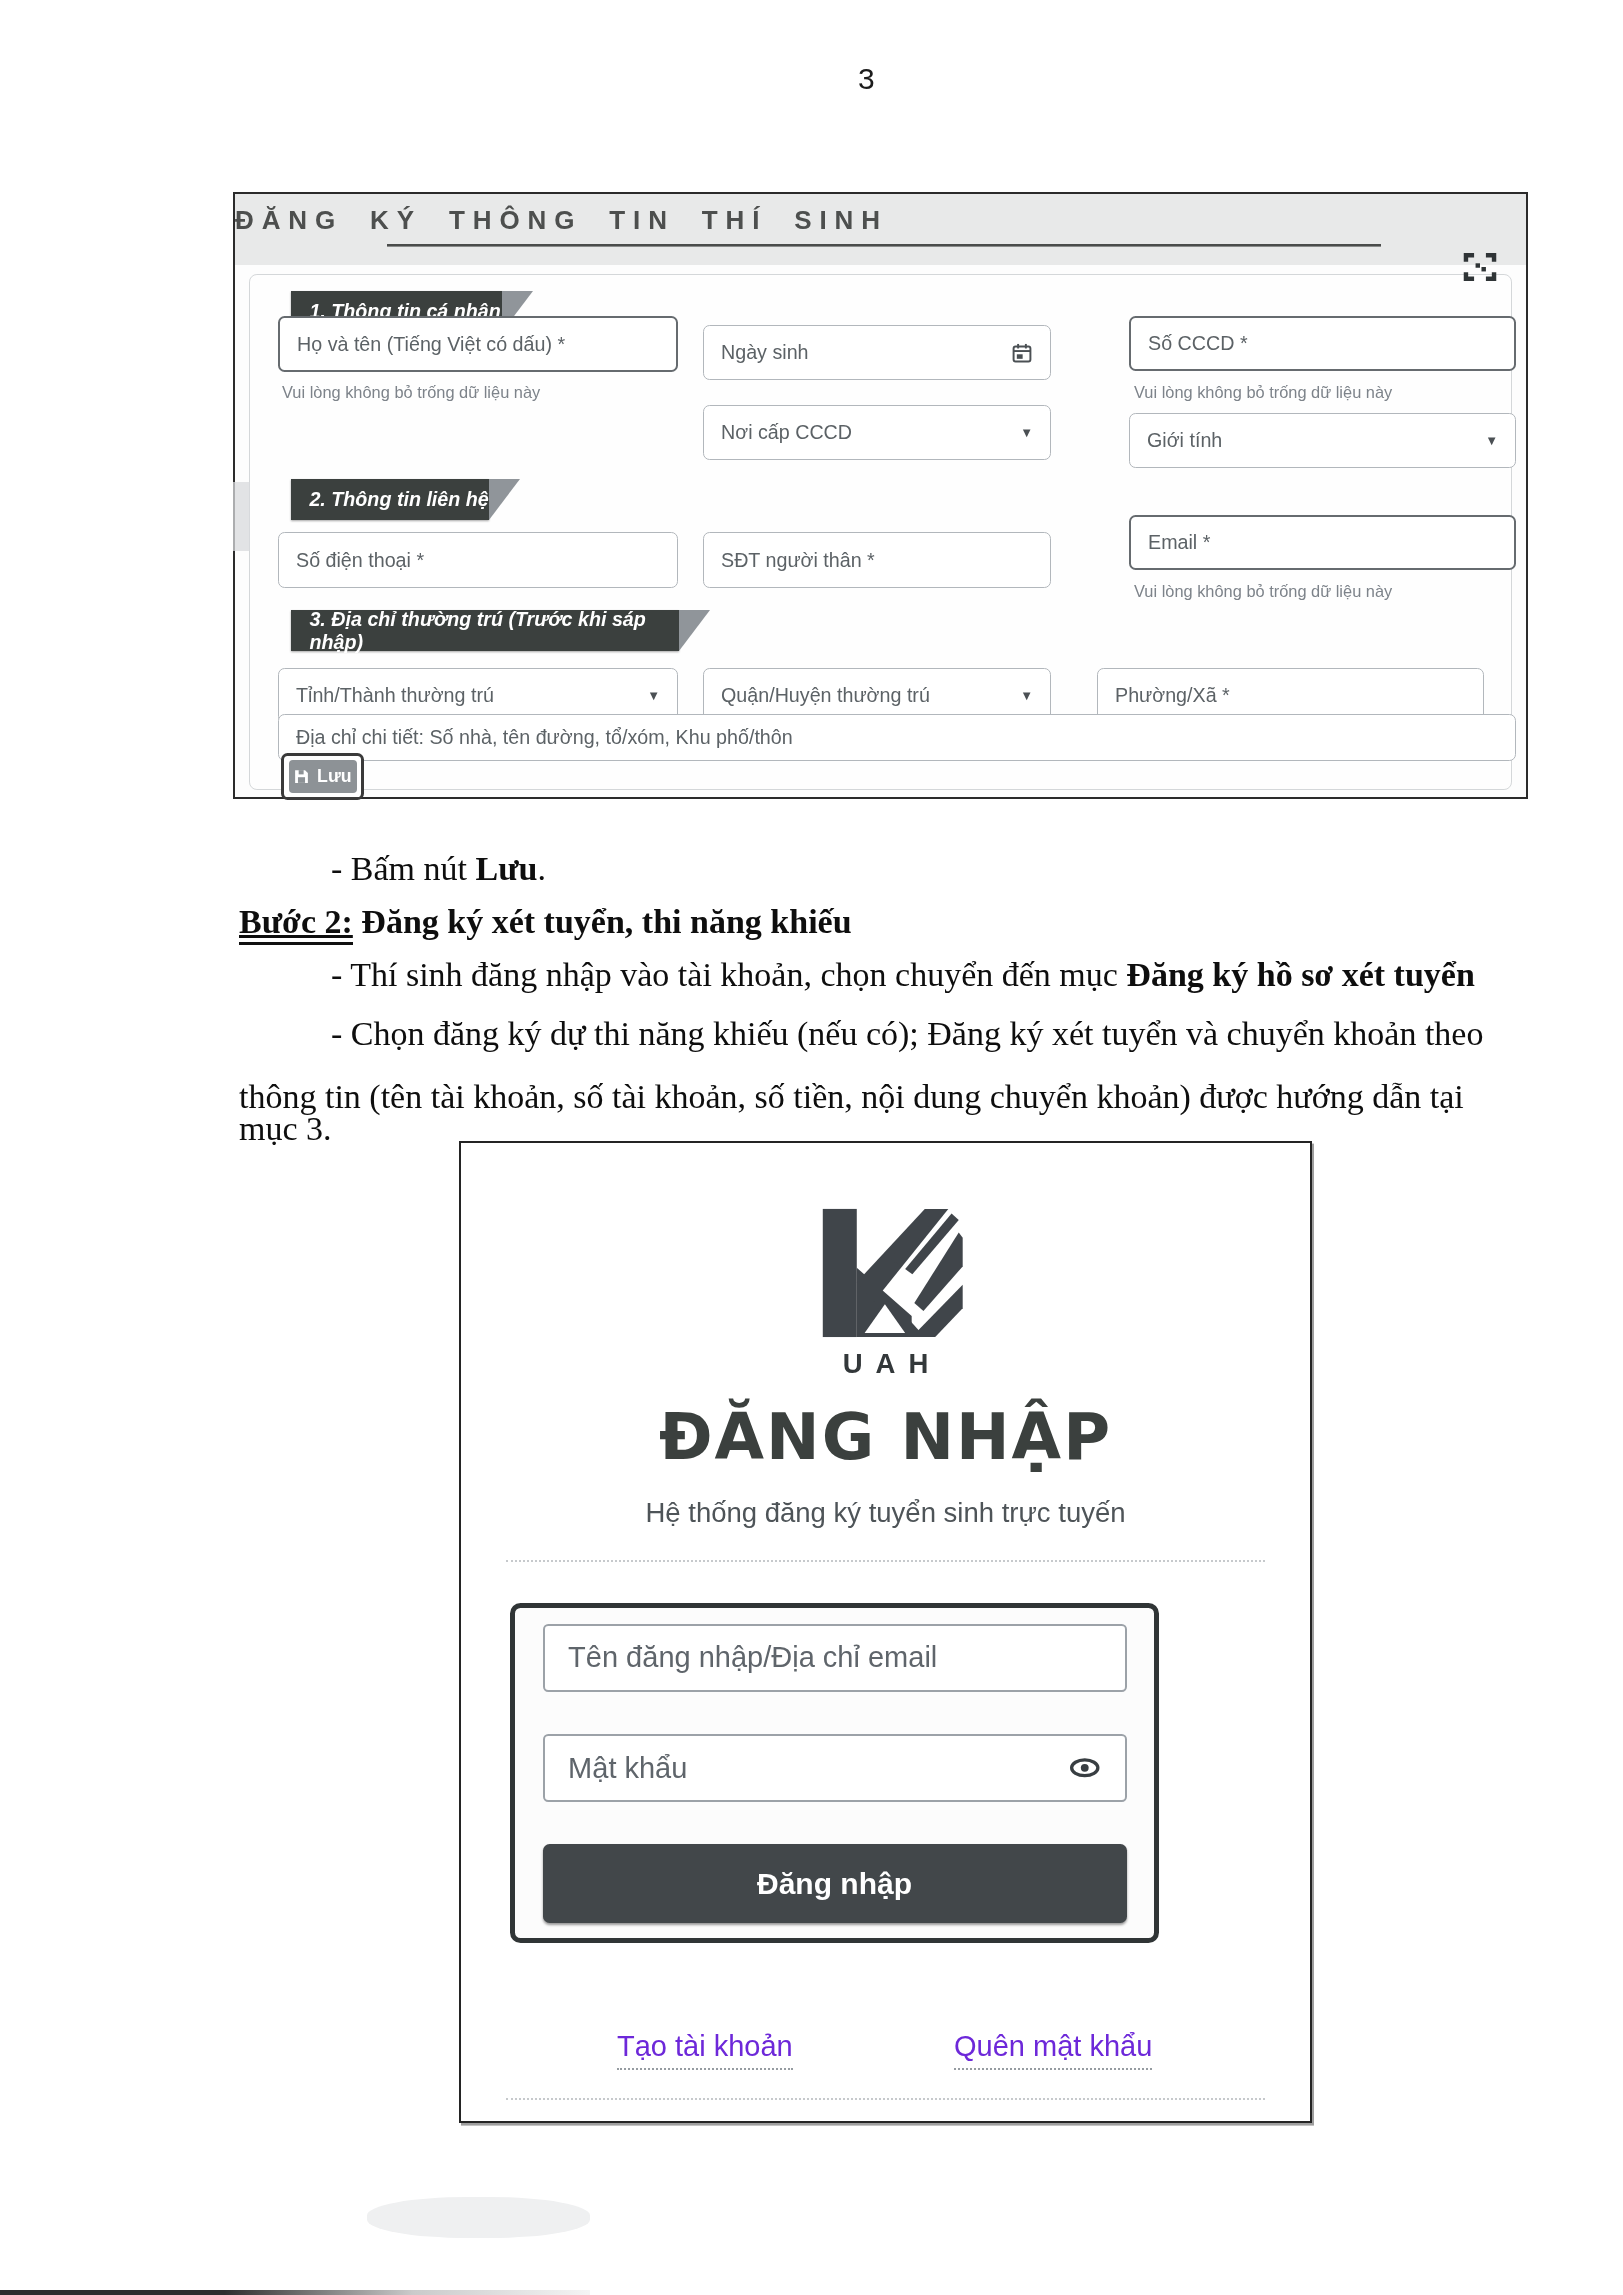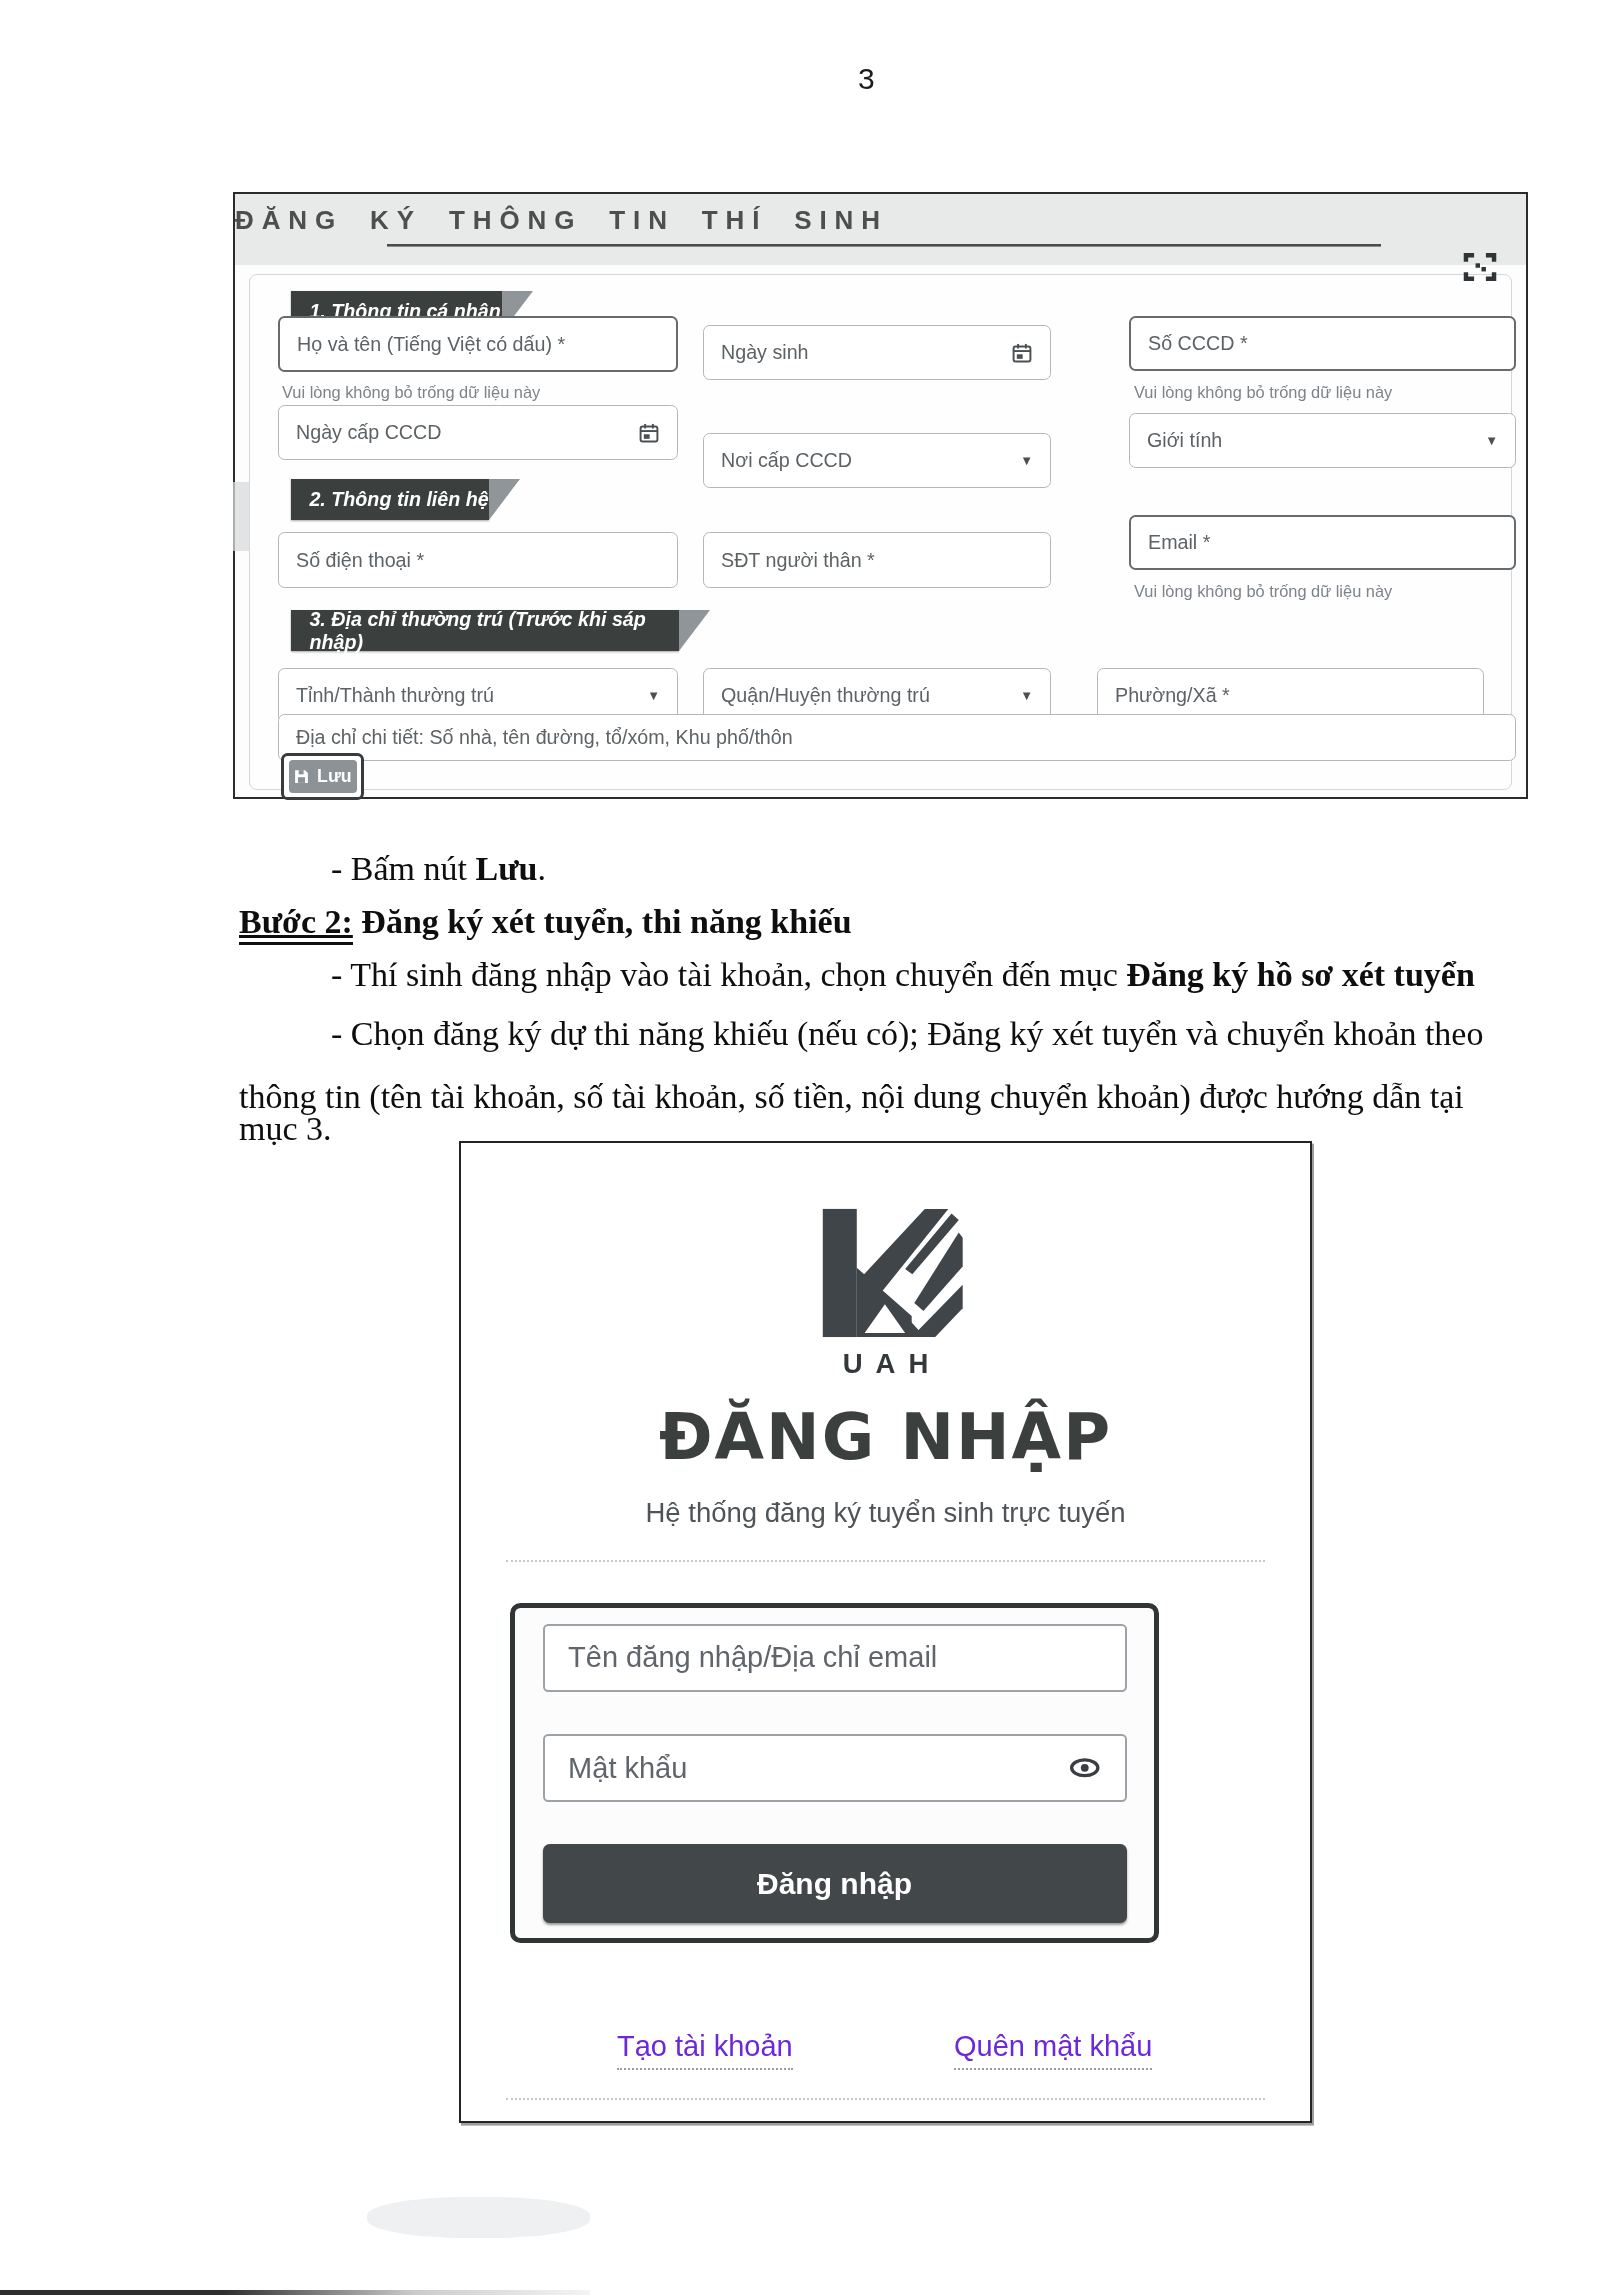--- a/index.html
+++ b/index.html
@@ -111,34 +111,22 @@
             <rect x="9" y="19" width="9" height="7" fill="#4b5054"></rect>
           </svg>
       </span>
     </div>
 
     <div class="field req" style="left:894px; top:122px; width:387px; height:55px;">
       <input placeholder="Số CCCD *" style="">
     </div>
     <div class="helper" style="left:899px; top:189px;">Vui lòng không bỏ trống dữ liệu này</div>
 
-    <div class="field" style="left:43px; top:211px; width:400px; height:55px;">
-      <input placeholder="Ngày cấp CCCD" style="">
-      <span class="cal-icon">
-        <svg viewBox="0 0 34 34" width="22" height="22">
-            <rect x="4" y="7" width="26" height="23" rx="3" fill="none" stroke="#4b5054" stroke-width="3"></rect>
-            <line x1="11" y1="3" x2="11" y2="10" stroke="#4b5054" stroke-width="3"></line>
-            <line x1="23" y1="3" x2="23" y2="10" stroke="#4b5054" stroke-width="3"></line>
-            <line x1="4" y1="14" x2="30" y2="14" stroke="#4b5054" stroke-width="3"></line>
-            <rect x="9" y="19" width="9" height="7" fill="#4b5054"></rect>
-          </svg>
-      </span>
-    </div>
-
-    <div class="field" style="left:468px; top:211px; width:348px; height:55px;margin-top:28px;">
+
+    <div class="field" style="left:468px; top:211px; width:348px; height:55px;">
       <input placeholder="Nơi cấp CCCD" style="">
       <span class="caret-icon">▼</span>
     </div>
 
     <div class="field" style="left:894px; top:219px; width:387px; height:55px;">
       <input placeholder="Giới tính" style="">
       <span class="caret-icon">▼</span>
     </div>
 
     <div class="badge badge2">

